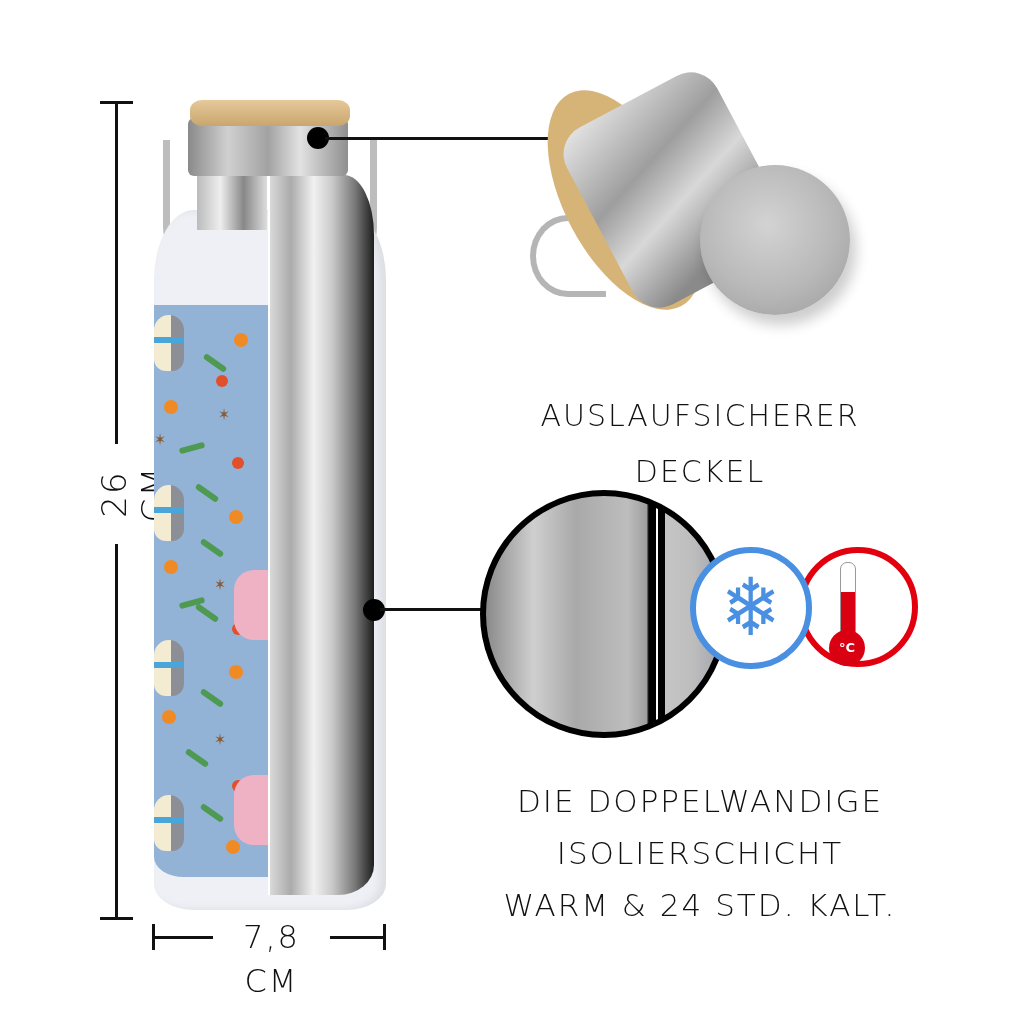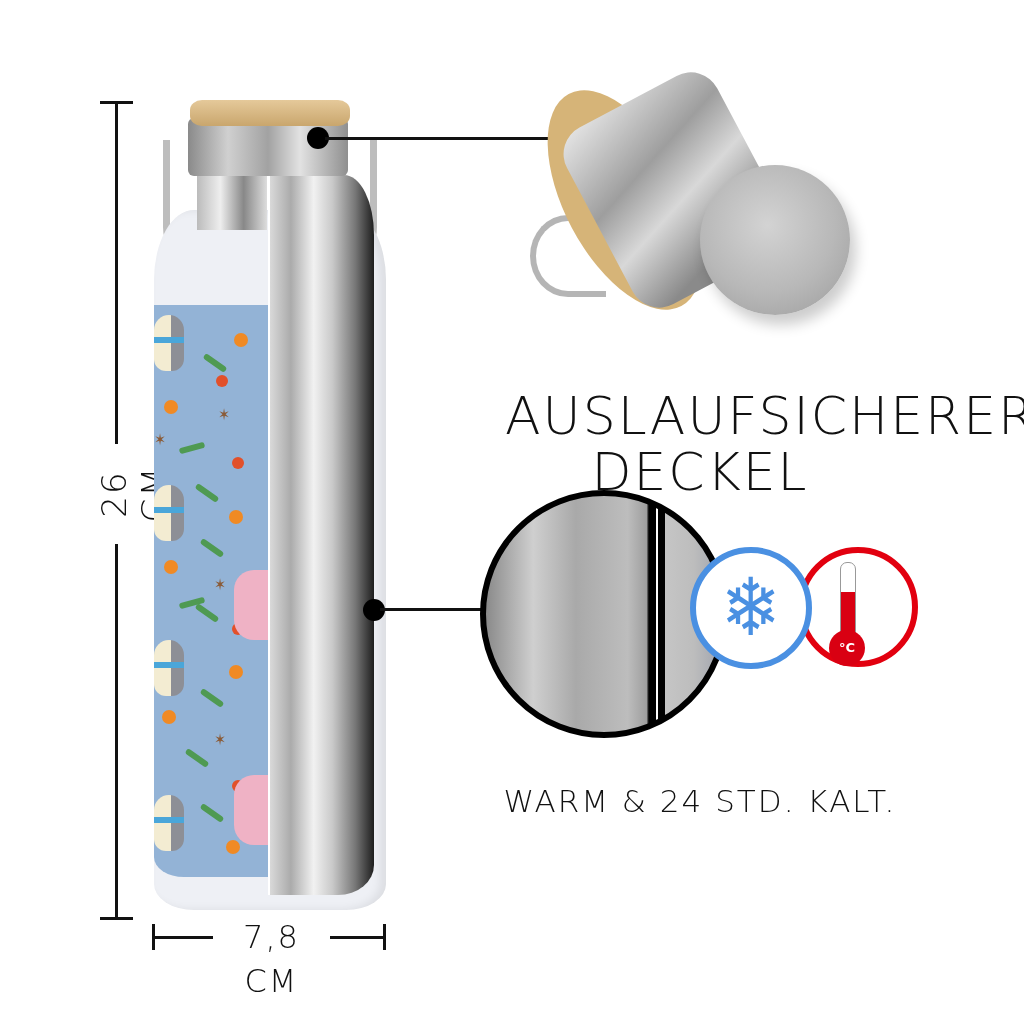--- a/index.html
+++ b/index.html
@@ -49,21 +49,21 @@
   .conn { height:3px; background:#111; }
 
   
   .lid-wood { left:565px; top:80px; width:120px; height:240px; border-radius:50%; background:#d6b478; transform:rotate(-28deg); }
   .lid-body { left:590px; top:90px; width:170px; height:200px; border-radius:30px;
               background:linear-gradient(160deg,#e8e8e8 0%,#9e9e9e 35%,#d8d8d8 55%,#8a8a8a 80%); transform:rotate(-28deg); }
   .lid-top { left:700px; top:165px; width:150px; height:150px; border-radius:50%;
              background:radial-gradient(circle at 45% 40%,#d3d3d3 0%,#b8b8b8 55%,#9a9a9a 100%); box-shadow: 6px 10px 14px rgba(0,0,0,0.2); }
   .lid-ring { left:530px; top:215px; width:70px; height:70px; border:6px solid #b5b5b5; border-right:none; border-radius:50% 0 0 50%; }
 
-  .title-lid { left:505px; top:388px; width:390px; font-size:52px; line-height:56px; text-align:center; }
+  .title-lid { left:505px; top:388px; width:390px; font-size:30px; line-height:56px; text-align:center; }
 
   
   .detail-circle { left:480px; top:490px; width:236px; height:236px; border-radius:50%; border:6px solid #000; overflow:hidden;
                    background:linear-gradient(90deg,#8a8a8a 0%,#cfcfcf 20%,#a9a9a9 38%,#bdbdbd 60%,#9e9e9e 68%,#000 69%,#000 72%,#fff 72%,#fff 73%,#000 73%,#000 76%,#c5c5c5 76%,#bdbdbd 88%,#9fa3ad 100%); }
 
   .snow-circle { left:690px; top:547px; width:110px; height:110px; border-radius:50%; border:6px solid #4a90e2; background:#fff; z-index:3;
                  display:flex; align-items:center; justify-content:center; font-size:80px; color:#4a90e2; line-height:1; }
   .therm-circle { left:798px; top:547px; width:108px; height:108px; border-radius:50%; border:6px solid #e2000f; background:#fff; z-index:2; }
   .therm-tube { left:840px; top:562px; width:14px; height:82px; background:linear-gradient(180deg,#fff 0%,#fff 35%,#d90012 35%); border-radius:7px; border:1px solid #999; }
   .therm-bulb { left:829px; top:630px; width:36px; height:36px; border-radius:50%; background:#d90012; color:#fff; font-size:13px;
@@ -137,14 +137,15 @@
 <div class="abs dot" style="left:363px;top:599px"></div>
 <div class="abs conn" style="left:380px;top:608px;width:104px"></div>
 <div class="abs detail-circle"></div>
 
 <div class="abs therm-circle"></div>
 <div class="abs therm-tube" style="z-index:4"></div>
 <div class="abs therm-bulb" style="z-index:4">°C</div>
 <div class="abs snow-circle">❄</div>
 
 <div class="abs desc hand">
+  <div>DIE DOPPELWANDIGE ISOLIERSCHICHT</div>
   <div>WARM &amp; 24 STD. KALT.</div>
 </div>
 
 </body></html>

